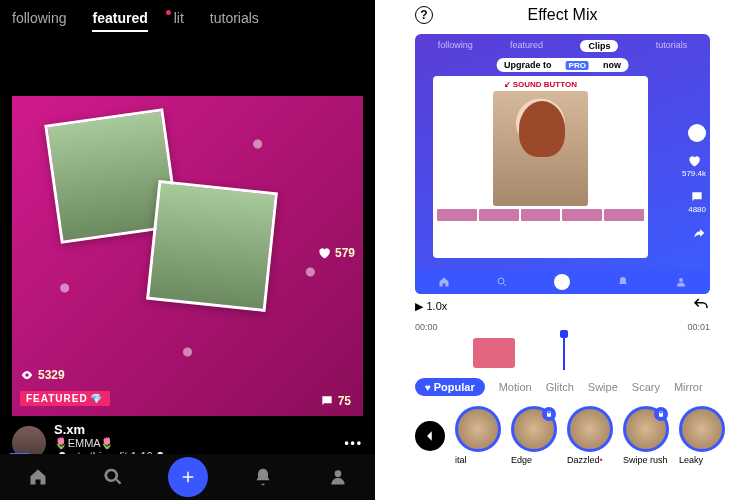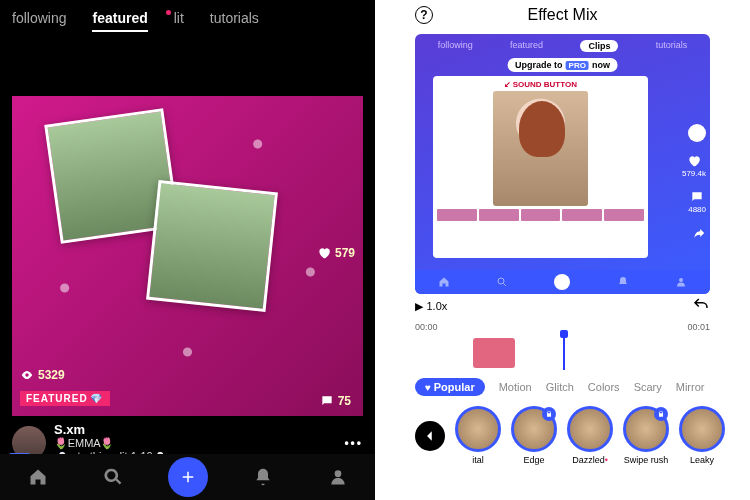--- a/index.html
+++ b/index.html
@@ -43,21 +43,21 @@
   .l-nav-btn svg { width:20px; height:20px; fill:currentColor; }
   .l-nav-add { width:40px; height:40px; border-radius:50%; background:#3a56ff; color:#fff; display:flex; align-items:center; justify-content:center; cursor:pointer; }
   .l-nav-add svg { width:18px; height:18px; fill:#fff }
 
   
   .r-top { display:flex; align-items:center; justify-content:center; position:relative; height:30px; font-size:16px; font-weight:500; }
   .r-help { position:absolute; left:40px; width:18px; height:18px; border:1.5px solid #000; border-radius:50%; display:flex; align-items:center; justify-content:center; font-size:12px; font-weight:600; cursor:pointer; }
   .r-preview { margin:4px 40px 0; height:260px; background:linear-gradient(160deg,#5a3dd6,#3a5dff); border-radius:6px; position:relative; overflow:hidden; }
   .r-mini-tabs { display:flex; justify-content:space-around; padding:6px 4px; font-size:9px; color:#cbb8ff; }
   .r-mini-tabs .on { background:#fff; color:#000; border-radius:10px; padding:1px 8px; font-weight:600; }
-  .r-upgrade { position:absolute; top:24px; left:50%; transform:translateX(-50%); background:#fff; border-radius:11px; padding:2px 8px; font-size:9px; font-weight:600; display:flex; gap:3px; align-items:center; }
+  .r-upgrade { position:absolute; top:24px; left:50%; transform:translateX(-50%); background:#fff; border-radius:11px; padding:2px 8px; font-size:9px; font-weight:600; display:flex; gap:14px; align-items:center; }
   .r-upgrade .pro { background:#4a6dff; color:#fff; font-size:8px; padding:0 3px; border-radius:2px; }
   .r-card { position:absolute; top:42px; left:18px; right:62px; bottom:36px; background:#fff; border-radius:4px; overflow:hidden; }
   .r-sound { font-size:8px; text-align:center; padding:4px 0 2px; color:#c03; font-weight:600; }
   .r-sound::before { content:"↙"; margin-right:2px }
   .r-portrait { margin:0 auto; width:95px; height:115px; background:radial-gradient(circle at 50% 28%, #f2d5c4 0 24px, transparent 25px), linear-gradient(#d6b89a,#a8886a); border-radius:3px; position:relative; }
   .r-portrait::after { content:""; position:absolute; top:10px; left:26px; width:46px; height:56px; background:radial-gradient(ellipse at 50% 0, #9a4a2a 0 30px, transparent 31px); border-radius:50% 50% 40% 40%; }
   .r-thumbs { display:flex; gap:2px; padding:3px 4px; }
   .r-thumb { flex:1; height:12px; background:#c7a; border-radius:1px; }
   .r-metrics { position:absolute; right:4px; top:90px; display:flex; flex-direction:column; gap:12px; align-items:flex-end; color:#fff; font-size:8px; }
   .r-metric { display:flex; flex-direction:column; align-items:center; gap:1px; }
@@ -74,21 +74,21 @@
   .r-clip { position:absolute; top:16px; left:58px; width:42px; height:30px; background:#e2667f; border-radius:3px; }
   .r-playhead { position:absolute; top:12px; left:148px; width:1.5px; height:36px; background:#2a3bff; }
   .r-playhead::before { content:""; position:absolute; top:-4px; left:-3px; width:8px; height:8px; background:#2a3bff; border-radius:2px; }
   .r-cats { display:flex; gap:14px; padding:6px 40px 4px; font-size:11px; color:#888; align-items:center; overflow:hidden; }
   .r-cat { cursor:pointer; white-space:nowrap; }
   .r-cat.active { background:#3a56ff; color:#fff; border-radius:9px; padding:3px 10px; font-weight:700; }
   .r-cat.active::before { content:"♥ "; font-size:10px }
   .r-effects { display:flex; gap:10px; align-items:center; padding:6px 0 6px 40px; overflow:hidden; }
   .r-back { width:30px; height:30px; border-radius:50%; background:#000; color:#fff; display:flex; align-items:center; justify-content:center; cursor:pointer; }
   .r-back svg { width:14px; height:14px; fill:#fff }
-  .r-effect { display:flex; flex-direction:column; align-items:center; gap:3px; font-size:9px; cursor:pointer; }
+  .r-effect { display:flex; flex-direction:column; align-items:flex-start; gap:3px; font-size:9px; cursor:pointer; }
   .r-eff-circ { width:46px; height:46px; border-radius:50%; border:3px solid #3a56ff; background:radial-gradient(circle,#d8b88f,#9a7a5a); position:relative; }
   .r-lock { position:absolute; top:-2px; right:-2px; width:14px; height:14px; background:#3a56ff; border-radius:50%; display:flex; align-items:center; justify-content:center; }
   .r-lock svg { width:8px; height:8px; fill:#fff }
   .r-dot { color:#f0266f; }
 </style>
 </head>
 <body>
 
 <div class="phone phone-left">
   <div class="l-tabs">
@@ -245,21 +245,21 @@
         <span>00:01</span>
     </div>
     <div class="r-clip"></div>
     <div class="r-playhead"></div>
   </div>
 
   <div class="r-cats">
     <div class="r-cat active">Popular</div>
     <div class="r-cat">Motion</div>
     <div class="r-cat">Glitch</div>
-    <div class="r-cat">Colors</div>
+    <div class="r-cat">Swipe</div>
     <div class="r-cat">Scary</div>
     <div class="r-cat">Mirror</div>
   </div>
 
   <div class="r-effects">
     <div class="r-back">
         <svg viewBox="0 0 24 24">
           <path d="M15 4l-8 8 8 8z"></path>
         </svg>
       </div>

